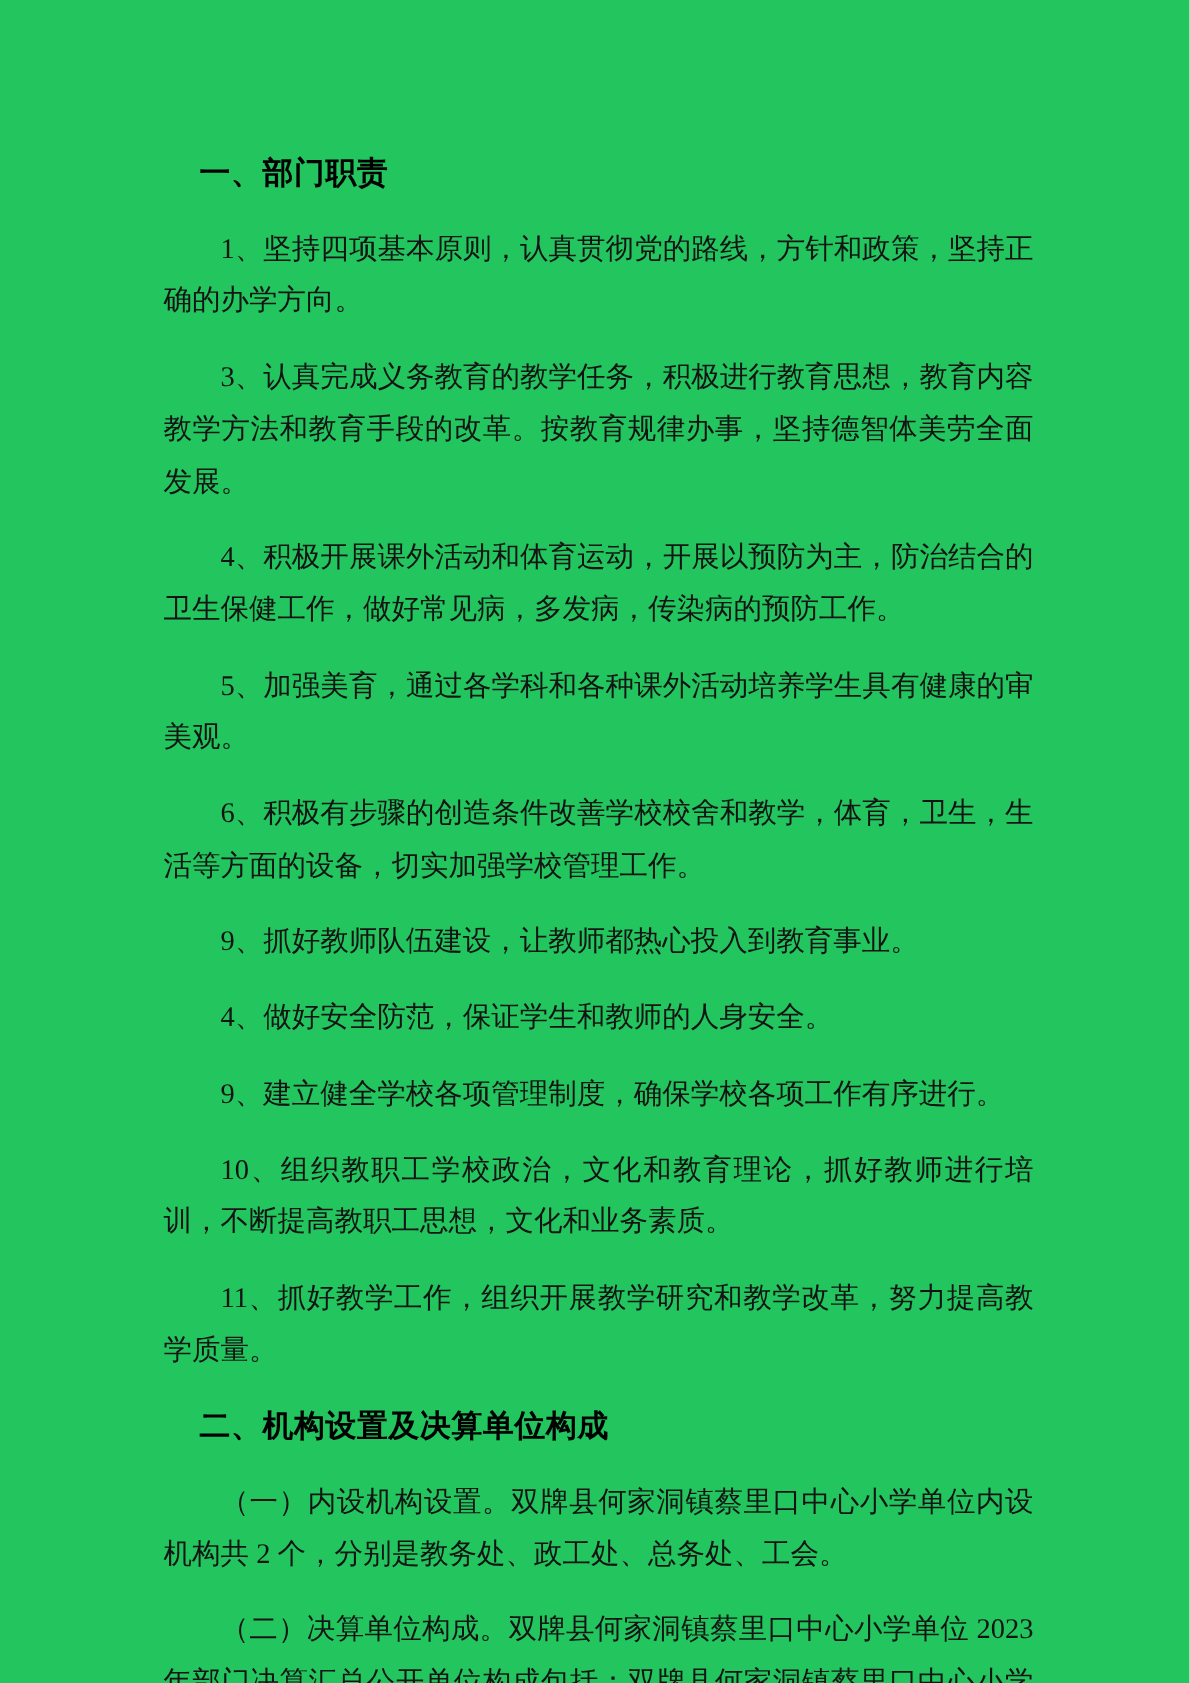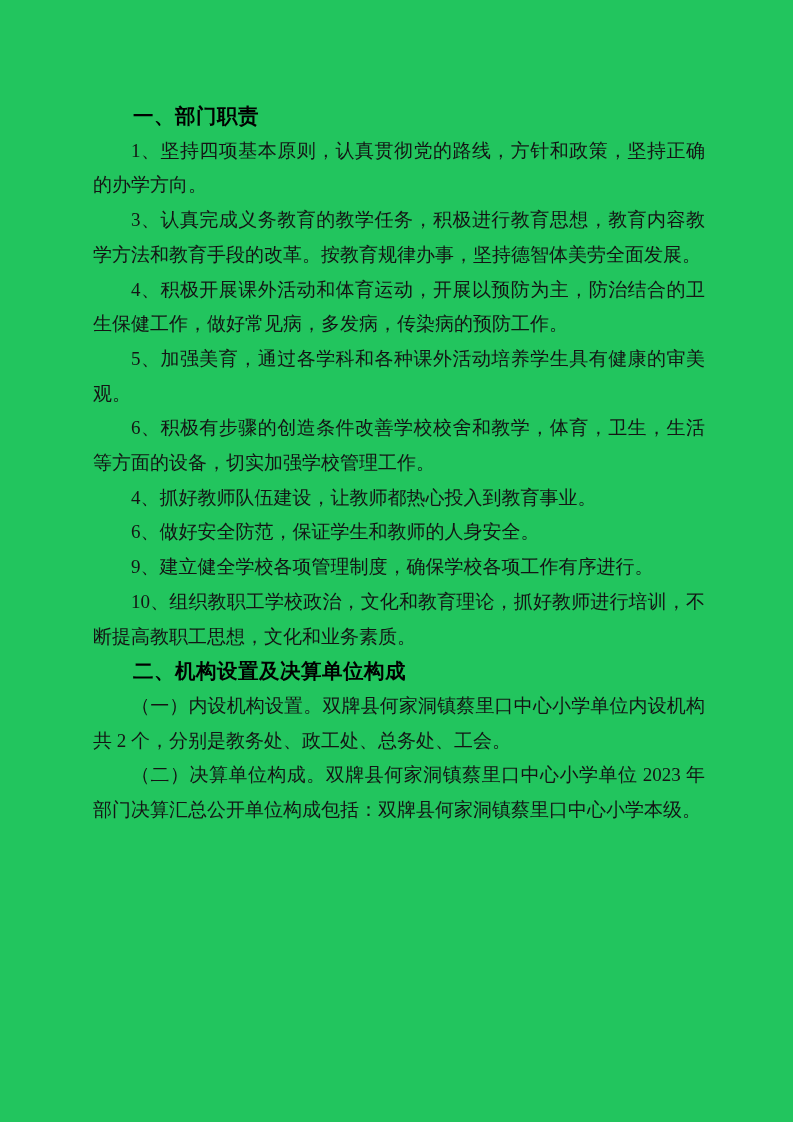--- a/index.html
+++ b/index.html
@@ -26,21 +26,21 @@
     font-family: "Liberation Sans", "DejaVu Sans", sans-serif;
     font-weight: bold;
     font-size: 20.5px;
     line-height: 34.7px;
     color: #000000;
     text-indent: 40px;
     letter-spacing: 0.5px;
     white-space: nowrap;
   }
   .para {
-    margin: 0;
+    margin: 16px;
     padding: 0;
     font-family: "Liberation Serif", "DejaVu Serif", serif;
     font-size: 19px;
     line-height: 34.7px;
     color: #141414;
     text-indent: 38px;
     text-align: justify;
     text-justify: inter-character;
   }
 </style>
@@ -48,21 +48,22 @@
 <body>
 
 <div class="page">
   <div class="content" id="doc">
       <h2 class="sec-heading">一、部门职责</h2>
       <p class="para">1、坚持四项基本原则，认真贯彻党的路线，方针和政策，坚持正确的办学方向。</p>
       <p class="para">3、认真完成义务教育的教学任务，积极进行教育思想，教育内容教学方法和教育手段的改革。按教育规律办事，坚持德智体美劳全面发展。</p>
       <p class="para">4、积极开展课外活动和体育运动，开展以预防为主，防治结合的卫生保健工作，做好常见病，多发病，传染病的预防工作。</p>
       <p class="para">5、加强美育，通过各学科和各种课外活动培养学生具有健康的审美观。</p>
       <p class="para">6、积极有步骤的创造条件改善学校校舍和教学，体育，卫生，生活等方面的设备，切实加强学校管理工作。</p>
-      <p class="para">4、抓好教师队伍建设，让教师都热心投入到教育事业。</p>
-      <p class="para">6、做好安全防范，保证学生和教师的人身安全。</p>
+      <p class="para">9、抓好教师队伍建设，让教师都热心投入到教育事业。</p>
+      <p class="para">4、做好安全防范，保证学生和教师的人身安全。</p>
       <p class="para">9、建立健全学校各项管理制度，确保学校各项工作有序进行。</p>
       <p class="para">10、组织教职工学校政治，文化和教育理论，抓好教师进行培训，不断提高教职工思想，文化和业务素质。</p>
+      <p class="para">11、抓好教学工作，组织开展教学研究和教学改革，努力提高教学质量。</p>
       <h2 class="sec-heading">二、机构设置及决算单位构成</h2>
       <p class="para">（一）内设机构设置。双牌县何家洞镇蔡里口中心小学单位内设机构共 2 个，分别是教务处、政工处、总务处、工会。</p>
       <p class="para">（二）决算单位构成。双牌县何家洞镇蔡里口中心小学单位 2023 年部门决算汇总公开单位构成包括：双牌县何家洞镇蔡里口中心小学本级。</p>
     </div>
 </div>
 
 </body></html>

